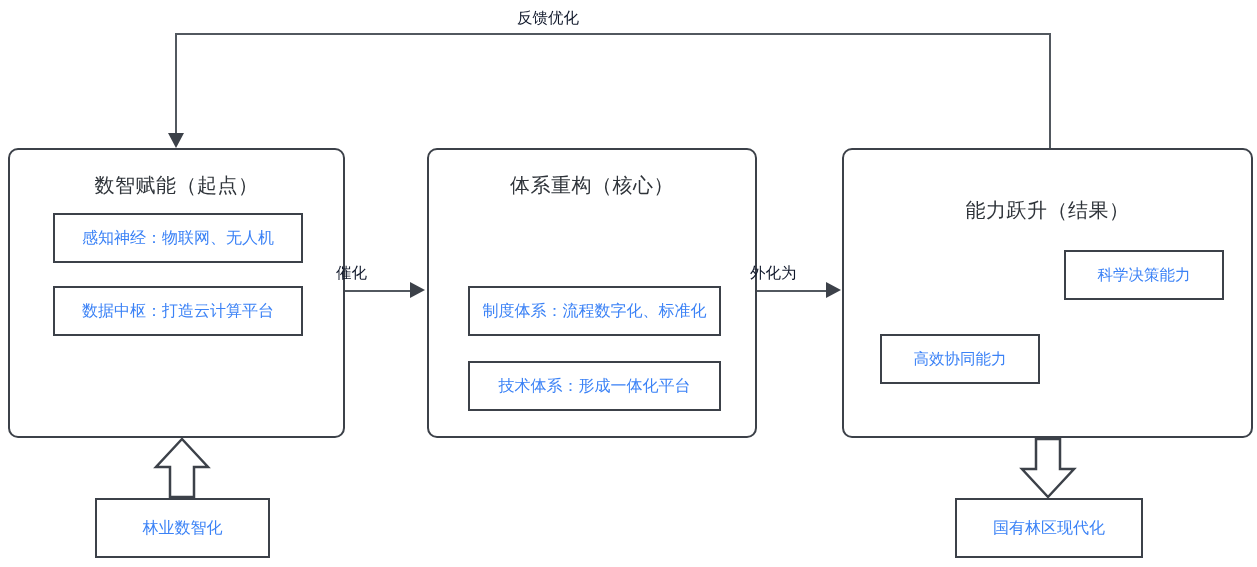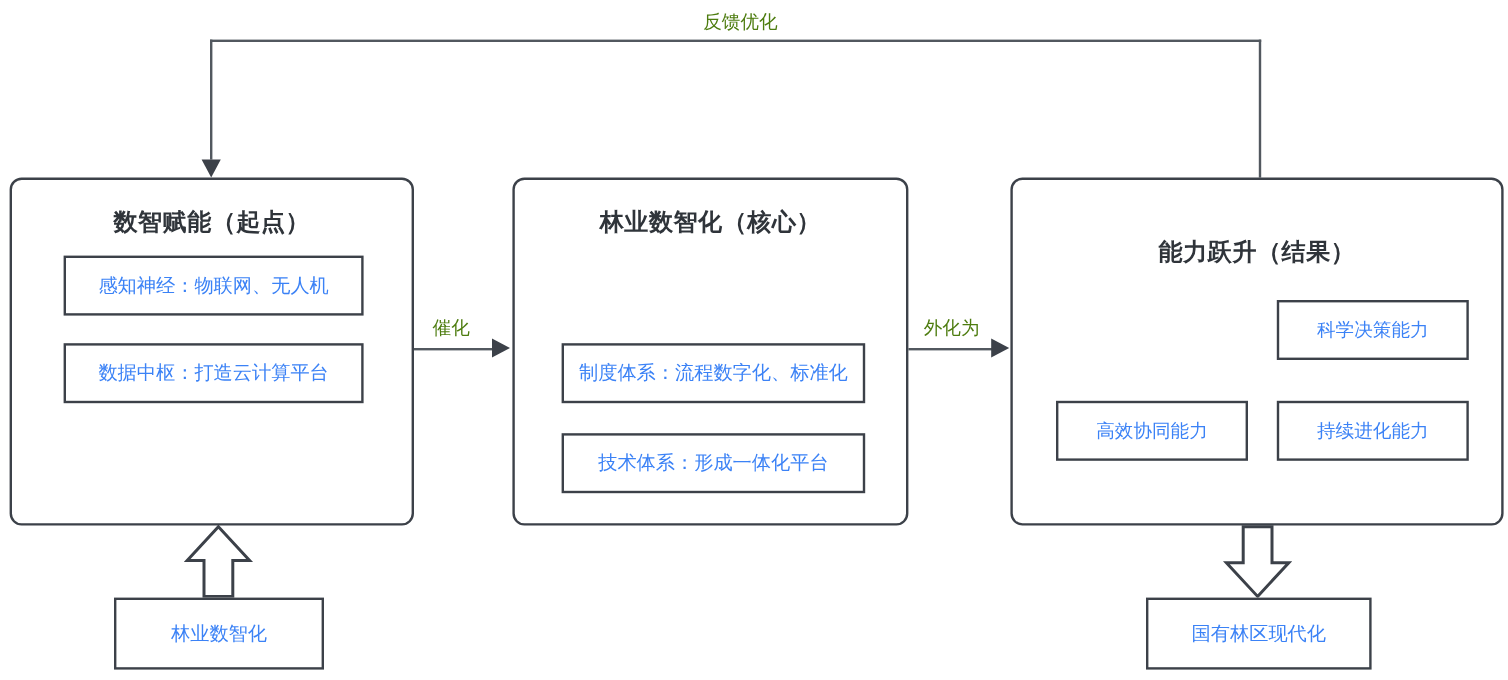--- a/index.html
+++ b/index.html
@@ -27,21 +27,21 @@
     box-sizing: border-box;
     border: 2.5px solid #3c4149;
     border-radius: 10px;
     background: #ffffff;
   }
   .stage-title {
     position: absolute;
     left: 0;
     right: 0;
     text-align: center;
-    font-weight: bold;
+    font-weight: normal;
     font-size: 20px;
     letter-spacing: 0.5px;
     color: #2f343a;
     white-space: nowrap;
   }
 
   
   .chip {
     position: absolute;
     box-sizing: border-box;
@@ -77,23 +77,22 @@
   .arrow-down {
     position: absolute;
     width: 0; height: 0;
     border-left: 8px solid transparent;
     border-right: 8px solid transparent;
     border-top: 15px solid #3c4149;
   }
   .edge-label {
     position: absolute;
     font-size: 15.5px;
-    color: #4d7c0f;
+    color: #0f172a;
     white-space: nowrap;
-    text-align: center;
   }
 
   
   .block-arrow {
     position: absolute;
   }
   .block-arrow svg { display: block; }
 </style>
 </head>
 <body>
@@ -110,34 +109,33 @@
     <div class="stage-title" style="top:22px;">数智赋能（起点）</div>
     <div class="chip" style="left:43px; top:63px; width:250px; height:50px;">感知神经：物联网、无人机</div>
     <div class="chip" style="left:43px; top:136px; width:250px; height:50px;">数据中枢：打造云计算平台</div>
   </div>
 
   <div class="line-h" style="left:345px; top:290px; width:67px;"></div>
   <div class="arrow-right" style="left:410px; top:282px;"></div>
   <div class="edge-label" style="left:336px; top:263px; width:80px;">催化</div>
 
   <div class="stage" style="left:427px; top:148px; width:330px; height:290px;">
-    <div class="stage-title" style="top:22px;">林业数智化（核心）</div>
+    <div class="stage-title" style="top:22px;">体系重构（核心）</div>
     <div class="chip" style="left:39px; top:136px; width:253px; height:50px;">制度体系：流程数字化、标准化</div>
     <div class="chip" style="left:39px; top:211px; width:253px; height:50px;">技术体系：形成一体化平台</div>
   </div>
 
   <div class="line-h" style="left:757px; top:290px; width:71px;"></div>
   <div class="arrow-right" style="left:826px; top:282px;"></div>
   <div class="edge-label" style="left:750px; top:263px; width:86px;">外化为</div>
 
   <div class="stage" style="left:842px; top:148px; width:411px; height:290px;">
     <div class="stage-title" style="top:47px;">能力跃升（结果）</div>
     <div class="chip grid-chip" style="left:220px; top:100px; width:160px; height:50px;">科学决策能力</div>
     <div class="chip grid-chip" style="left:36px; top:184px; width:160px; height:50px;">高效协同能力</div>
-    <div class="chip grid-chip" style="left:220px; top:184px; width:160px; height:50px;">持续进化能力</div>
   </div>
 
   <div class="block-arrow" style="left:152px; top:437px;">
     <svg width="60" height="62" viewBox="0 0 60 62">
       <polygon points="30,2 56,30 42,30 42,60 18,60 18,30 4,30" fill="#ffffff" stroke="#3c4149" stroke-width="2.5" stroke-linejoin="miter"></polygon>
     </svg>
   </div>
   <div class="chip" style="left:95px; top:498px; width:175px; height:60px;">林业数智化</div>
 
   <div class="block-arrow" style="left:1018px; top:437px;">

